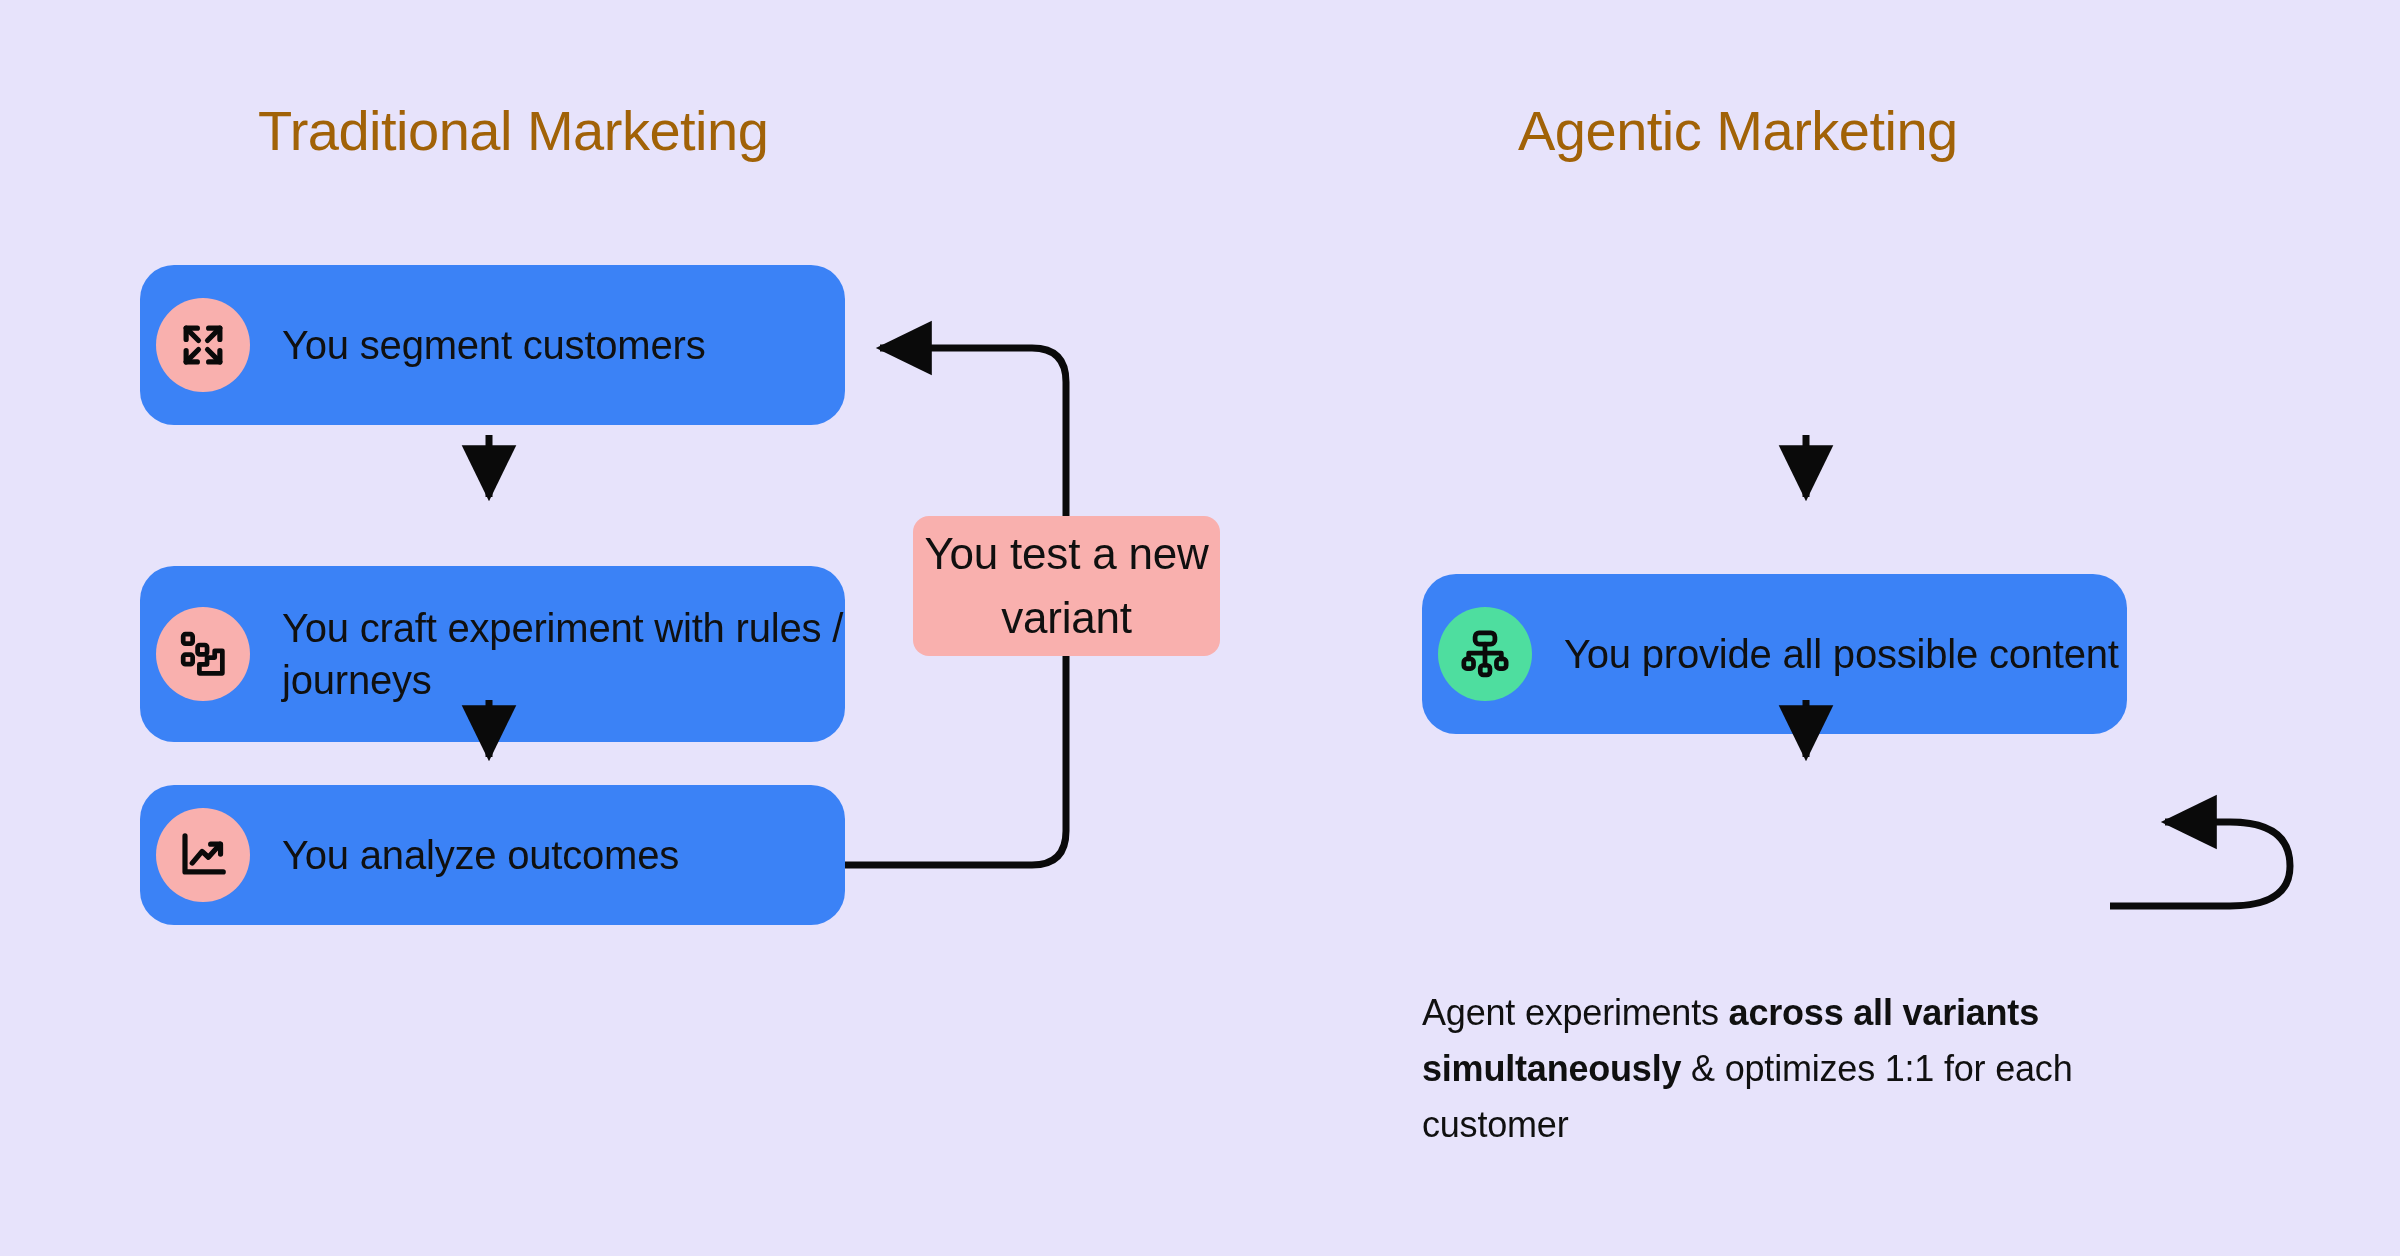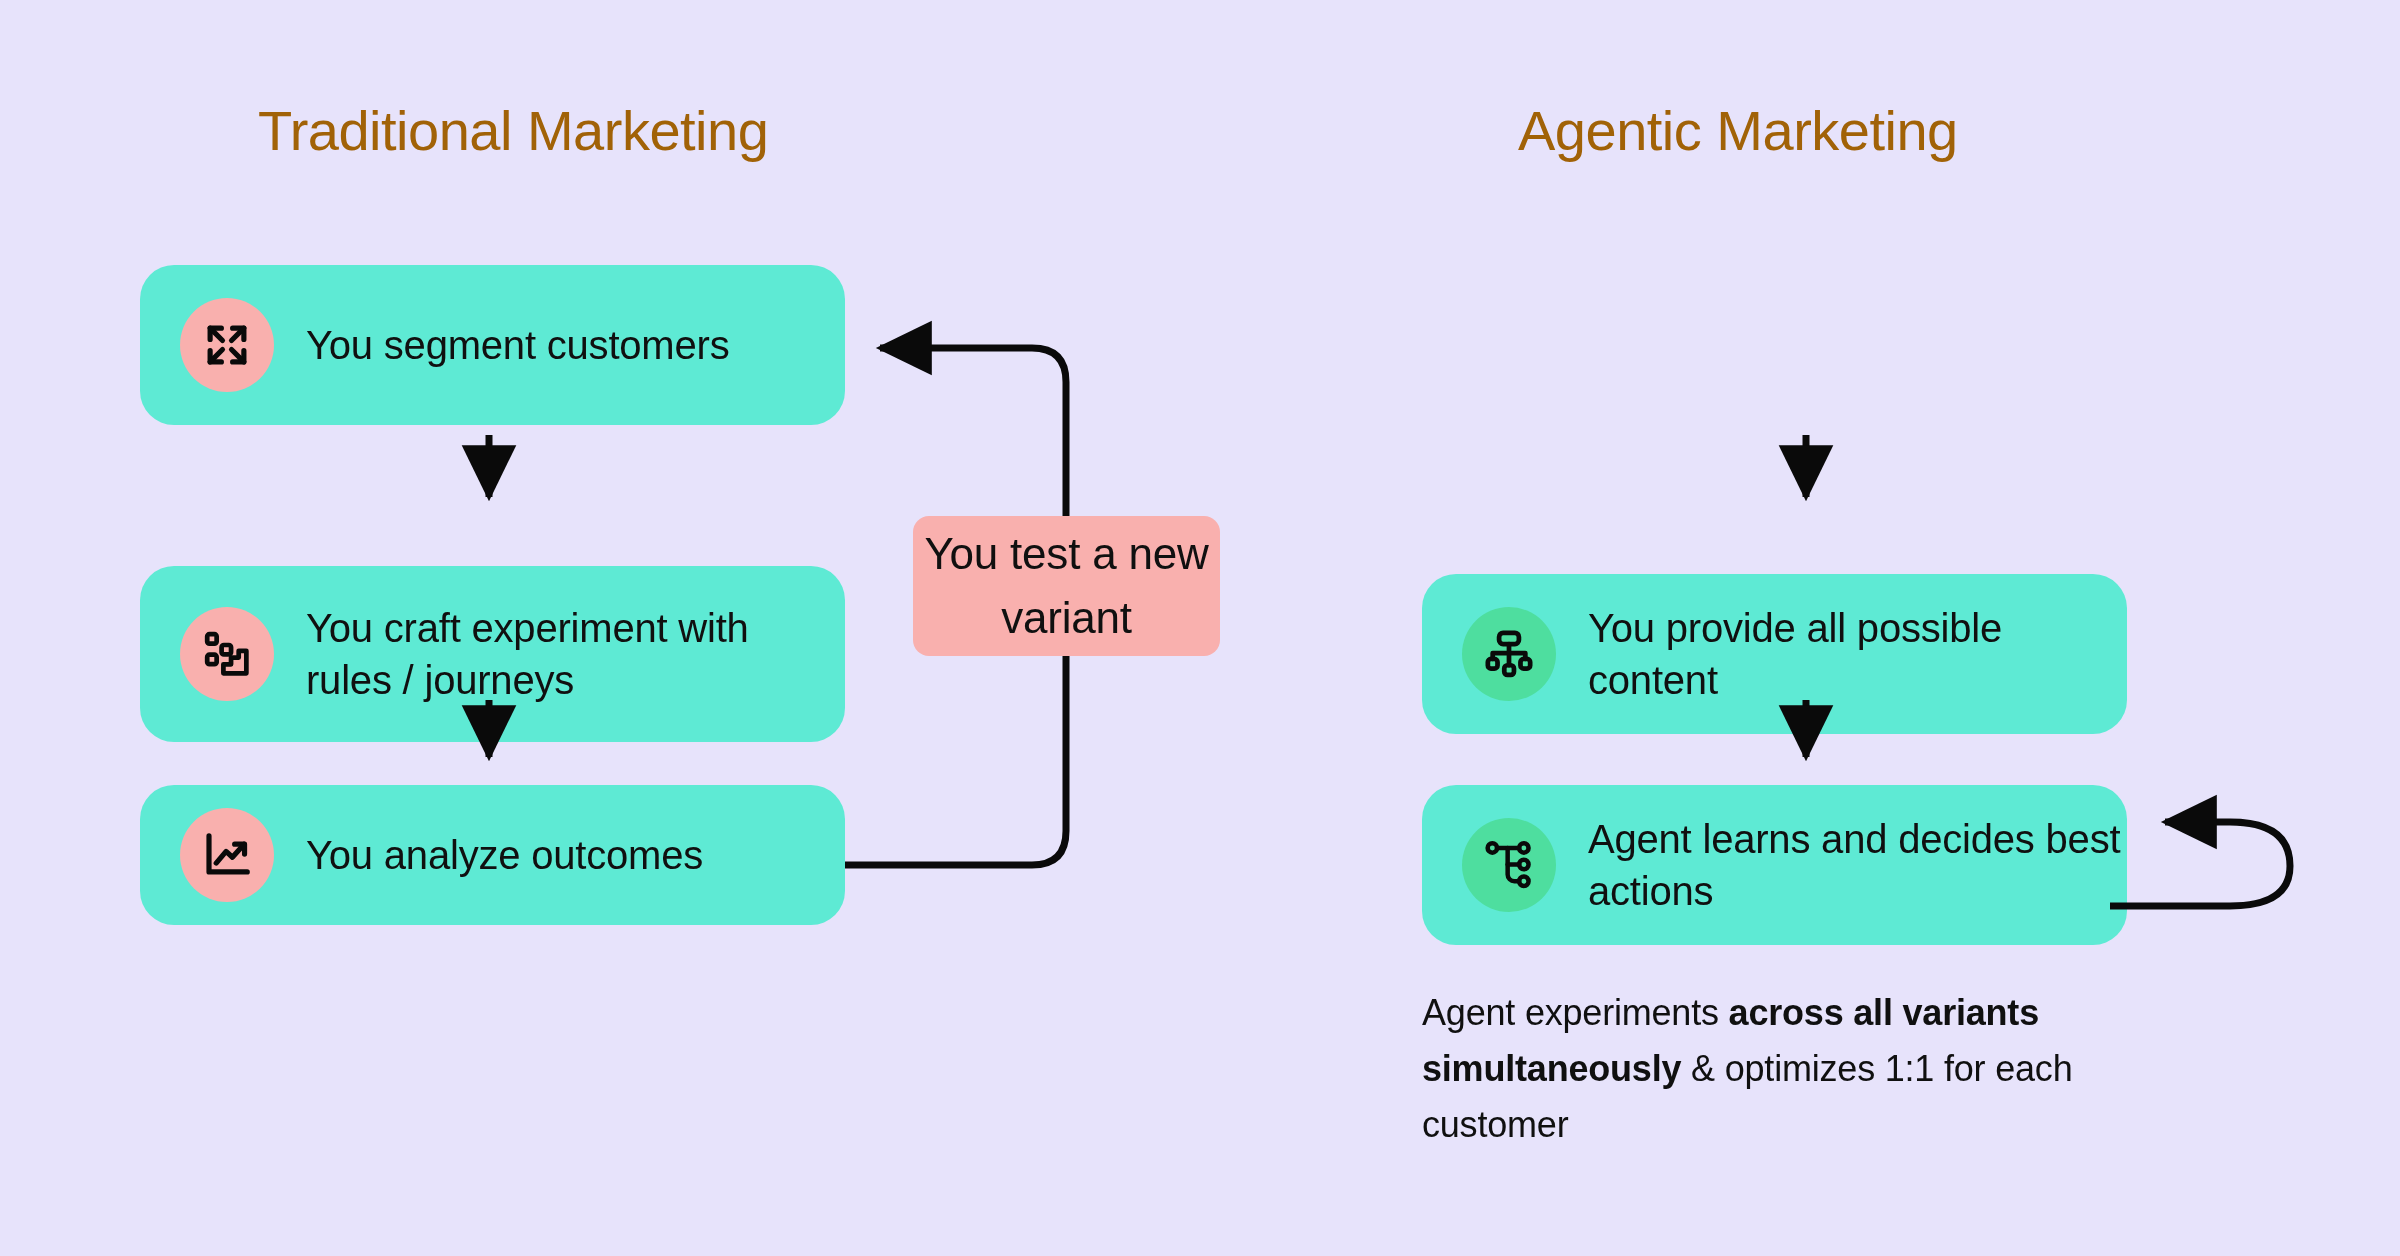--- a/index.html
+++ b/index.html
@@ -21,26 +21,26 @@
     letter-spacing:-0.5px;
     color:#a16207;
     white-space:nowrap;
   }
   #title-left{left:258px;top:98px;}
   #title-right{left:1518px;top:98px;}
 
   
   .card{
     position:absolute;
-    background:#5eead4;
+    background:#3b82f6;
     border-radius:34px;
     display:flex;
     align-items:center;
     box-sizing:border-box;
-    padding-left:40px;
+    padding-left:16px;
   }
   .card-icon{
     width:94px;height:94px;
     border-radius:50%;
     flex:0 0 94px;
     display:flex;align-items:center;justify-content:center;
   }
   .icon-pink{background:#f9b0ae;}
   .icon-green{background:#4ede9f;}
   .card-label{
@@ -169,32 +169,18 @@
         <rect x="9.9" y="17.0" width="4.3" height="4.3" rx="1.4"></rect>
         <rect x="2.6" y="14.2" width="4.3" height="4.3" rx="1.4"></rect>
         <rect x="17.1" y="14.2" width="4.3" height="4.3" rx="1.4"></rect>
         <line x1="12" y1="7.6" x2="12" y2="17.0"></line>
         <path d="M4.75 14.2 L4.75 11.6 L19.25 11.6 L19.25 14.2"></path>
       </svg>
     </div>
     <div class="card-label">You provide all possible content</div>
   </div>
 
-  <div class="card" id="card-r3">
-    <div class="card-icon icon-green">
-      <svg width="54" height="54" viewBox="0 0 24 24" fill="none" stroke="#0a0a0a" stroke-width="2.0" stroke-linecap="round" stroke-linejoin="round">
-        <circle cx="4.6" cy="4.4" r="2.1"></circle>
-        <circle cx="18.6" cy="4.4" r="2.1"></circle>
-        <circle cx="18.6" cy="11.8" r="2.1"></circle>
-        <circle cx="18.6" cy="19.2" r="2.1"></circle>
-        <line x1="6.7" y1="4.4" x2="16.5" y2="4.4"></line>
-        <path d="M11.4 4.4 L11.4 16.2 A3.0 3.0 0 0 0 14.4 19.2 L16.5 19.2"></path>
-        <line x1="11.4" y1="11.8" x2="16.5" y2="11.8"></line>
-      </svg>
-    </div>
-    <div class="card-label">Agent learns and decides best actions</div>
-  </div>
 
   <div id="agent-note">
     <span>Agent experiments </span><b>across all variants simultaneously</b><span> &amp; optimizes 1:1 for each customer</span>
   </div>
 
 </div>
 
 </body></html>

